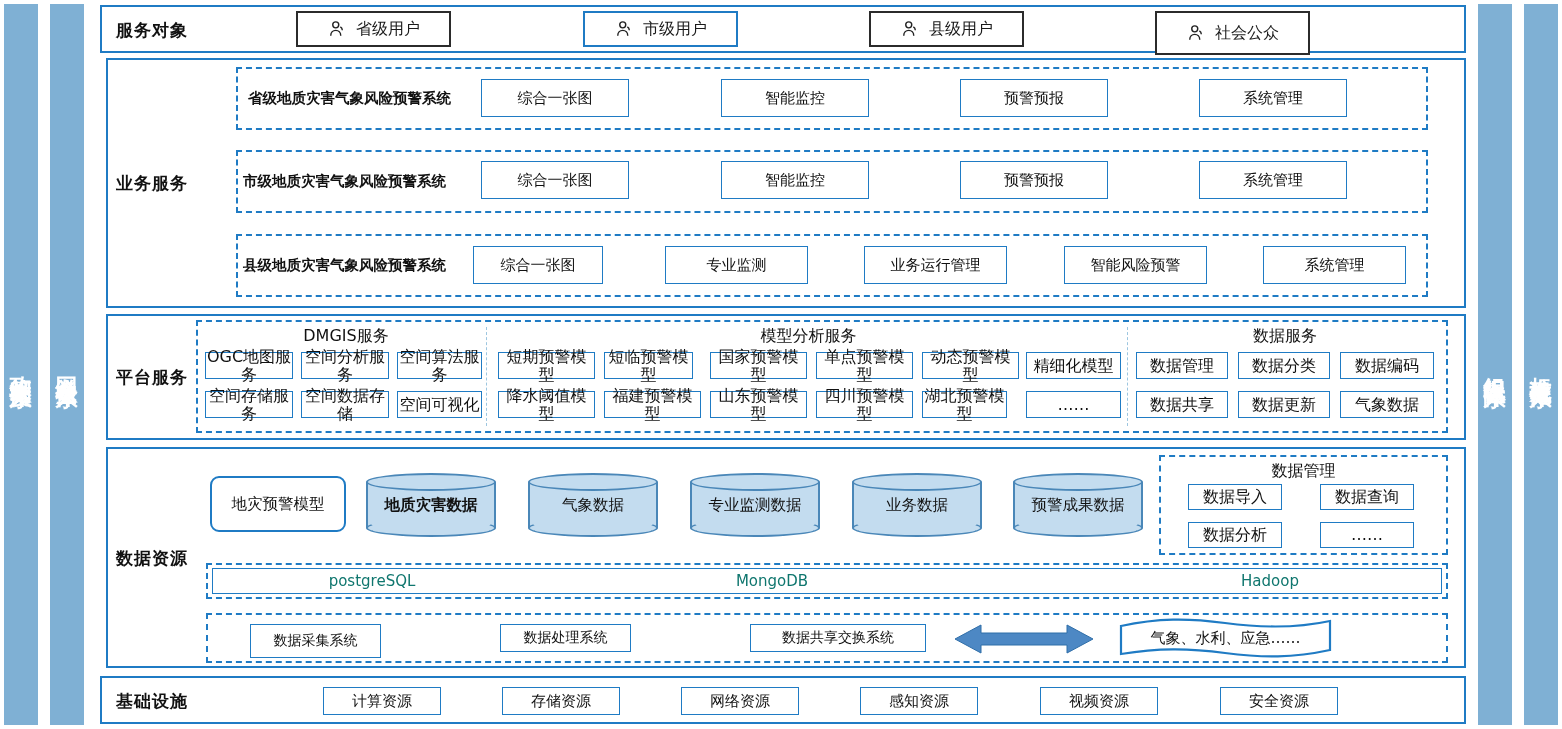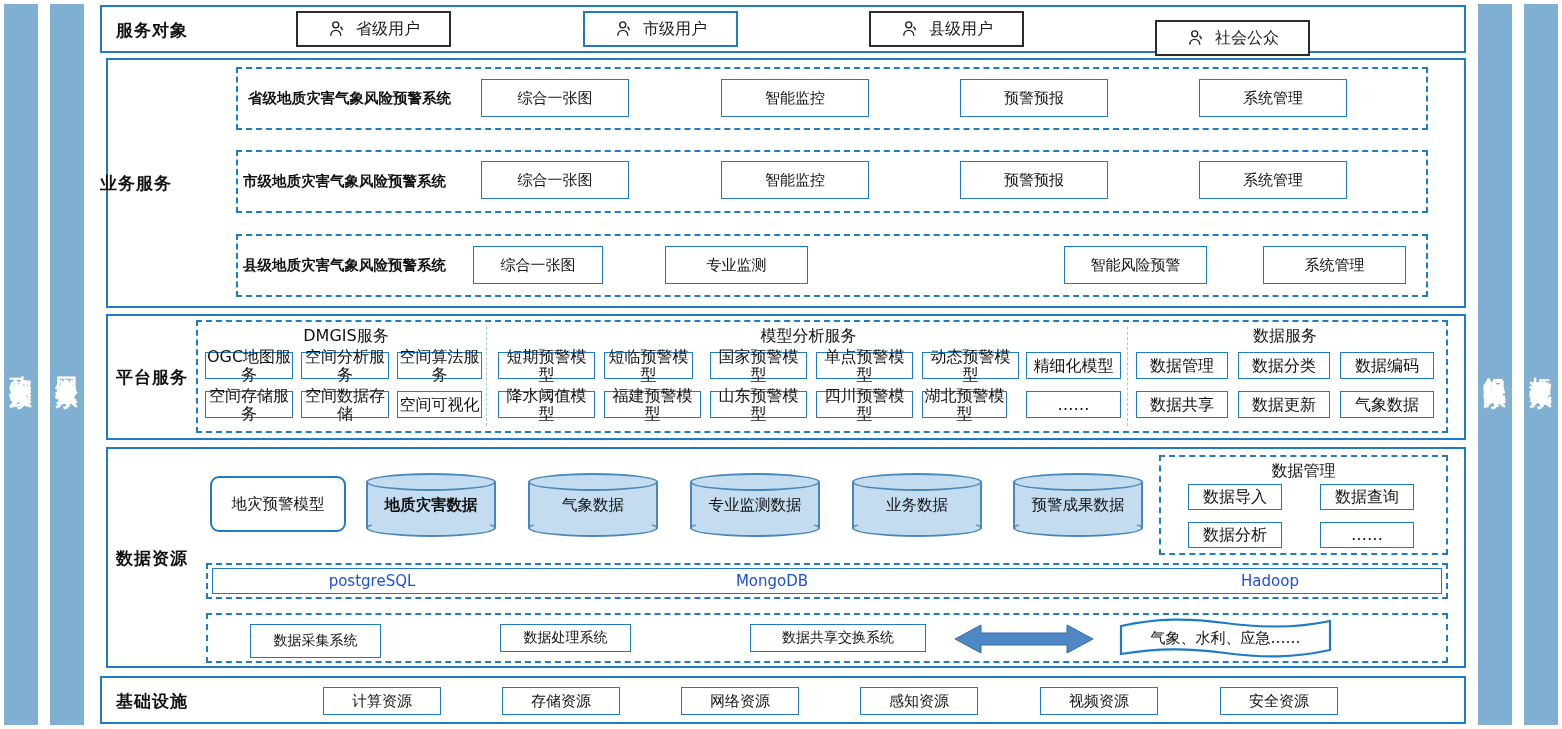--- a/index.html
+++ b/index.html
@@ -50,21 +50,21 @@
   .cyl .bot{position:absolute;left:0;right:0;bottom:0;height:18px;background:#c3dcef;
             border:2px solid #4a87b8;border-radius:50%/50%;box-sizing:border-box;
             border-top-color:transparent;}
   .cyl .lab{position:absolute;left:0;right:0;top:0;bottom:0;display:flex;align-items:center;
             justify-content:center;font-size:15.5px;color:#111;z-index:3;text-align:center;}
 
   .rrect{position:absolute;border:2px solid #1f7bc4;border-radius:9px;background:#fff;
          display:flex;align-items:center;justify-content:center;font-size:15.5px;color:#111;box-sizing:border-box;}
 
   .dbbar{position:absolute;border:1.6px solid #1f7bc4;background:#fff;box-sizing:border-box;}
-  .dbcell{position:absolute;display:flex;align-items:center;justify-content:center;font-size:15px;color:#1d4ed8;}
+  .dbcell{position:absolute;display:flex;align-items:center;justify-content:center;font-size:15px;color:#0f766e;}
 
   .wave{position:absolute;}
   .wave .wtext{position:absolute;left:0;right:0;top:0;bottom:0;display:flex;align-items:center;
                justify-content:center;font-size:15px;color:#111;}
 </style>
 </head>
 <body>
 
 <div class="page">
 
@@ -102,50 +102,51 @@
     <span>市级用户</span>
   </div>
   <div class="userbox gray" style="left:869px;top:11px;width:155px;height:36px;">
     <svg class="uicon" viewBox="0 0 24 24" fill="none" stroke="#222" stroke-width="1.7">
       <circle cx="10.5" cy="7" r="3.6"></circle>
         <path d="M4.5 20c0-4 2.7-6.4 6-6.4s6 2.4 6 6.4"></path>
         <path d="M16 9.5c1.6 .9 2.3 2.4 2.4 4"></path>
     </svg>
     <span>县级用户</span>
   </div>
-  <div class="userbox gray" style="left:1155px;top:20px;width:155px;height:36px;">
+  <div class="userbox gray" style="left:1155px;top:11px;width:155px;height:44px;">
     <svg class="uicon" viewBox="0 0 24 24" fill="none" stroke="#222" stroke-width="1.7">
       <circle cx="10.5" cy="7" r="3.6"></circle>
         <path d="M4.5 20c0-4 2.7-6.4 6-6.4s6 2.4 6 6.4"></path>
         <path d="M16 9.5c1.6 .9 2.3 2.4 2.4 4"></path>
     </svg>
     <span>社会公众</span>
   </div>
 
   <div class="panel" style="left:106px;top:58px;width:1360px;height:250px;"></div>
-  <div class="rowlabel" style="left:100px;top:172px;font-family:Liberation Serif, serif;">业务服务</div>
+  <div class="rowlabel" style="left:116px;top:172px;font-family:Liberation Serif, serif;">业务服务</div>
 
   <div class="dashed" style="left:236px;top:67px;width:1192px;height:63px;"></div>
   <div class="sysname" style="left:248px;top:67px;width:222px;height:63px;">省级地质灾害气象风险预警系统</div>
   <div class="box" style="left:481px;top:79px;width:148px;height:38px;">综合一张图</div>
   <div class="box" style="left:721px;top:79px;width:148px;height:38px;">智能监控</div>
   <div class="box" style="left:960px;top:79px;width:148px;height:38px;">预警预报</div>
   <div class="box" style="left:1199px;top:79px;width:148px;height:38px;">系统管理</div>
 
   <div class="dashed" style="left:236px;top:150px;width:1192px;height:63px;"></div>
   <div class="sysname" style="left:243px;top:150px;width:232px;height:63px;">市级地质灾害气象风险预警系统</div>
   <div class="box" style="left:481px;top:161px;width:148px;height:38px;">综合一张图</div>
   <div class="box" style="left:721px;top:161px;width:148px;height:38px;">智能监控</div>
   <div class="box" style="left:960px;top:161px;width:148px;height:38px;">预警预报</div>
   <div class="box" style="left:1199px;top:161px;width:148px;height:38px;">系统管理</div>
 
   <div class="dashed" style="left:236px;top:234px;width:1192px;height:63px;"></div>
   <div class="sysname" style="left:243px;top:234px;width:228px;height:63px;">县级地质灾害气象风险预警系统</div>
   <div class="box" style="left:473px;top:246px;width:130px;height:38px;">综合一张图</div>
   <div class="box" style="left:665px;top:246px;width:143px;height:38px;">专业监测</div>
+  <div class="box" style="left:864px;top:246px;width:143px;height:38px;">业务运行管理</div>
   <div class="box" style="left:1064px;top:246px;width:143px;height:38px;">智能风险预警</div>
   <div class="box" style="left:1263px;top:246px;width:143px;height:38px;">系统管理</div>
 
   <div class="panel" style="left:106px;top:314px;width:1360px;height:126px;"></div>
   <div class="rowlabel" style="left:116px;top:366px;">平台服务</div>
 
   <div class="dashed" style="left:196px;top:320px;width:1252px;height:113px;"></div>
 
   <div class="dashed-light" style="left:486px;top:327px;width:0;height:99px;border-width:0 0 0 1.5px;"></div>
   <div class="dashed-light" style="left:1127px;top:327px;width:0;height:99px;border-width:0 0 0 1.5px;"></div>

